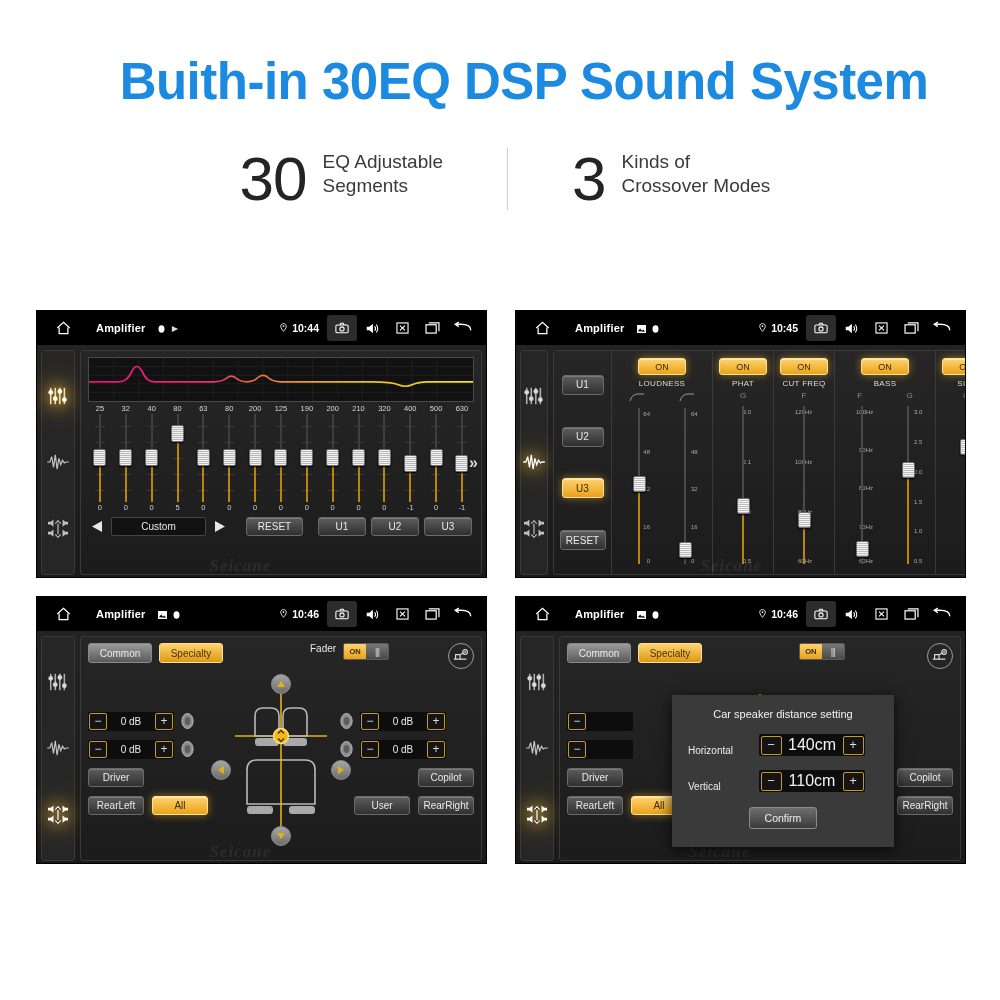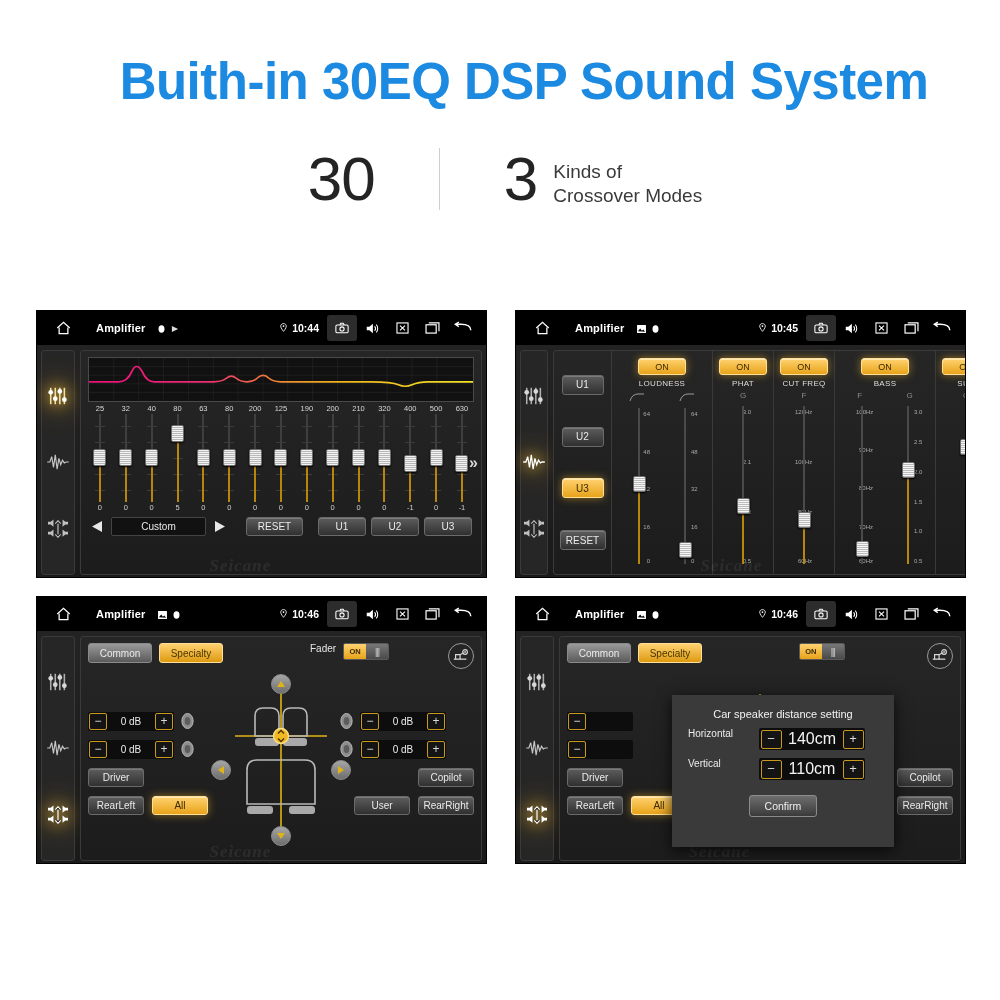--- a/index.html
+++ b/index.html
@@ -6,21 +6,21 @@
   html,body { width:1000px; height:1000px; background:#ffffff; }
   body { font-family:"Liberation Sans", sans-serif; overflow:hidden; }
 
   
   .hero { width:1000px; padding-top:54px; text-align:center; }
   .hero-title {
     font-size:51px; font-weight:bold; color:#1b8ae0; letter-spacing:-0.5px;
     font-family:"Liberation Sans", sans-serif; line-height:1.1;padding-left:48px;
   }
   .stats { display:flex; justify-content:center; align-items:center; margin-top:38px; gap:0; }
-  .stat { display:flex; align-items:flex-end; gap:16px; }
+  .stat { display:flex; align-items:flex-start; gap:16px; }
   .stat-num { font-size:62px; font-weight:300; color:#242424; line-height:0.95; letter-spacing:-1px;
               font-family:"Liberation Sans", sans-serif; }
   .stat-txt { font-size:19px; color:#3a3a3a; line-height:1.28; text-align:left; font-weight:400; }
   .stat-div { width:1px; height:62px; background:#cfcfcf; margin:0 64px; }
   .stat-left { margin-left:10px; }
 
   
   .grid { position:absolute; left:36px; top:310px; width:930px; }
   .row { display:flex; gap:28px; margin-bottom:18px; }
   .panel {
@@ -150,21 +150,21 @@
   .bal-rowbtns { display:flex; align-items:center; }
   .pad { position:absolute; width:20px; height:20px; border-radius:50%;
          background:linear-gradient(#a6a6a6,#6d6d6d); border:1px solid #8d8d8d;
          display:flex; align-items:center; justify-content:center; }
 
   
   .dialog { position:absolute; left:112px; top:58px; width:222px; height:152px;
             background:#3a3a3a; box-shadow:0 3px 14px rgba(0,0,0,.75); z-index:9;
             display:flex; flex-direction:column; align-items:center; padding-top:13px; }
   .dlg-title { font-size:11px; color:#f2f2f2; }
-  .dlg-row { display:flex; align-items:flex-start; gap:13px; margin-top:8px; width:190px; }
+  .dlg-row { display:flex; align-items:flex-end; gap:13px; margin-top:14px; width:190px; }
   .dlg-lbl { font-size:10px; color:#ececec; width:58px; }
   .dlg-stepper { display:flex; align-items:center; background:#0d0d0d; border-radius:2px; height:22px; }
   .dlg-stepper .pm { width:21px; height:19px; margin:1.5px; border:1px solid #c9991f; border-radius:2px;
                      color:#ddd; font-size:13px; display:flex; align-items:center; justify-content:center;
                      background:#141414; line-height:0; }
   .dlg-stepper .val { width:58px; text-align:center; font-size:16px; color:#f2f2f2; }
   .dlg-confirm { margin-top:15px; width:68px; height:22px; border-radius:3px; font-size:10.5px;
                  background:linear-gradient(#6e6e6e,#3a3a3a); border:1px solid #8c8c8c; color:#f0f0f0;
                  display:flex; align-items:center; justify-content:center; }
 
@@ -175,20 +175,24 @@
   svg { overflow:visible; }
 </style>
 </head>
 <body>
 
 <div class="hero">
   <div class="hero-title">Buith-in 30EQ DSP Sound System</div>
   <div class="stats">
     <div class="stat stat-left">
       <div class="stat-num">30</div>
+      <div class="stat-txt">
+        <div>EQ Adjustable</div>
+        <div>Segments</div>
+      </div>
     </div>
     <div class="stat-div"></div>
     <div class="stat">
       <div class="stat-num">3</div>
       <div class="stat-txt">
         <div>Kinds of</div>
         <div>Crossover Modes</div>
       </div>
     </div>
   </div>

